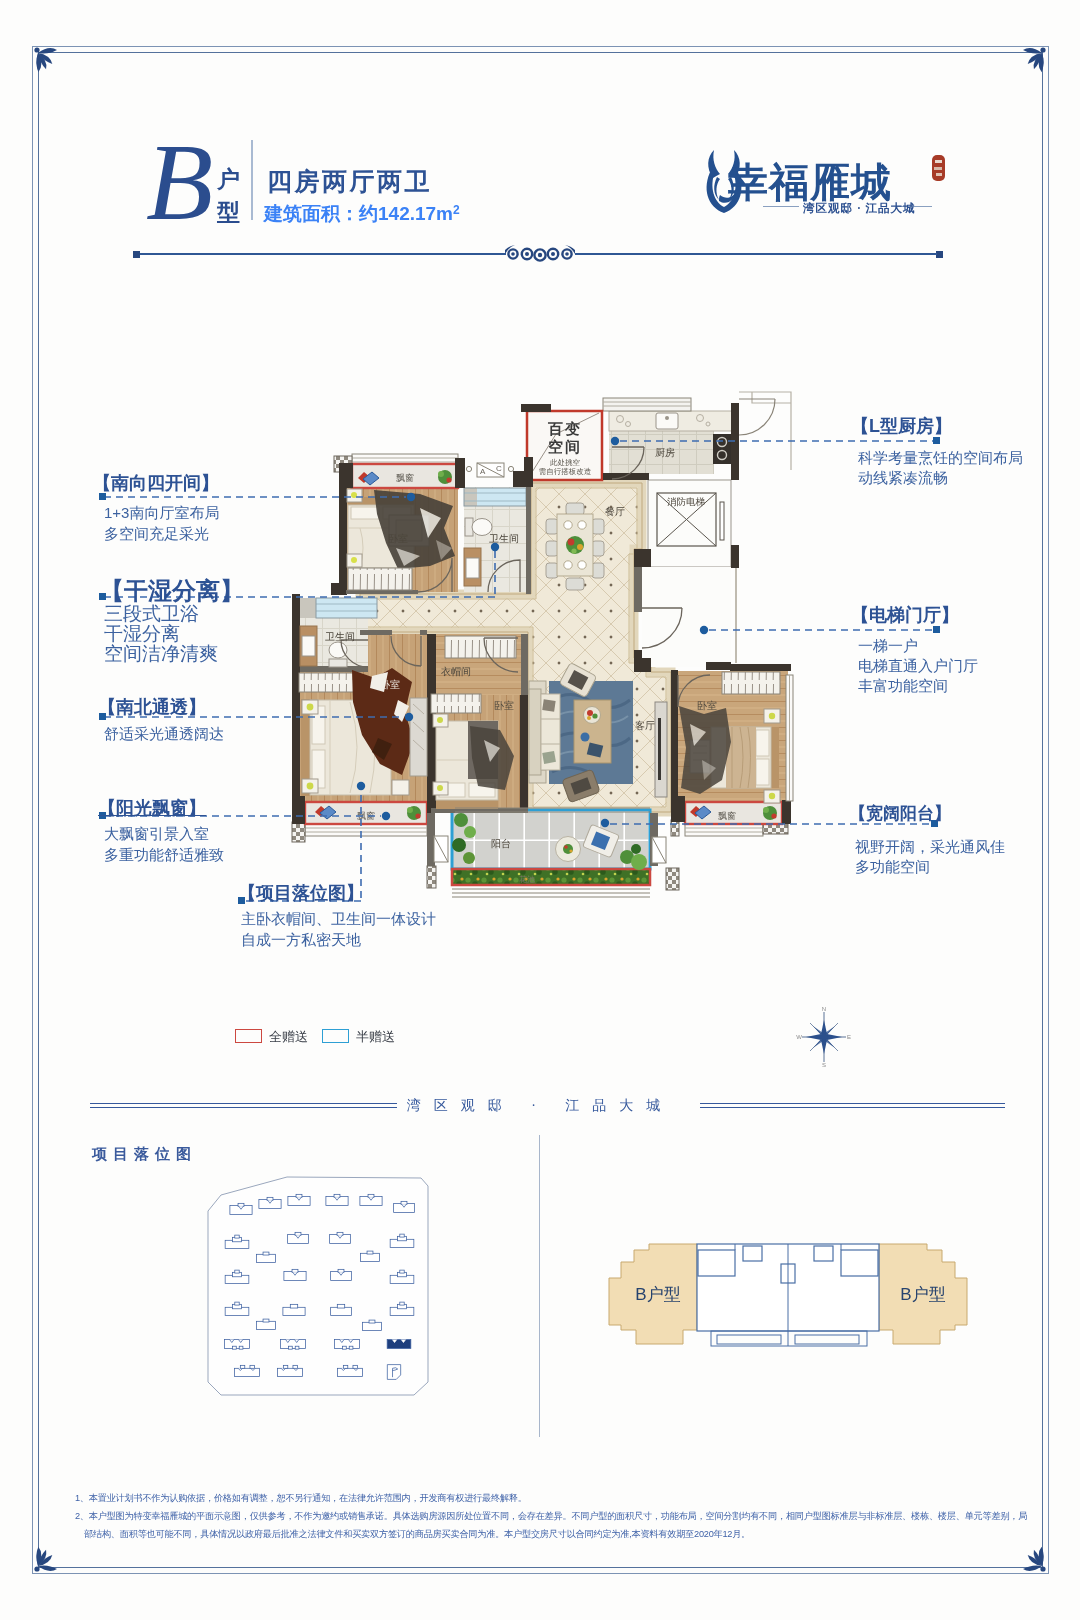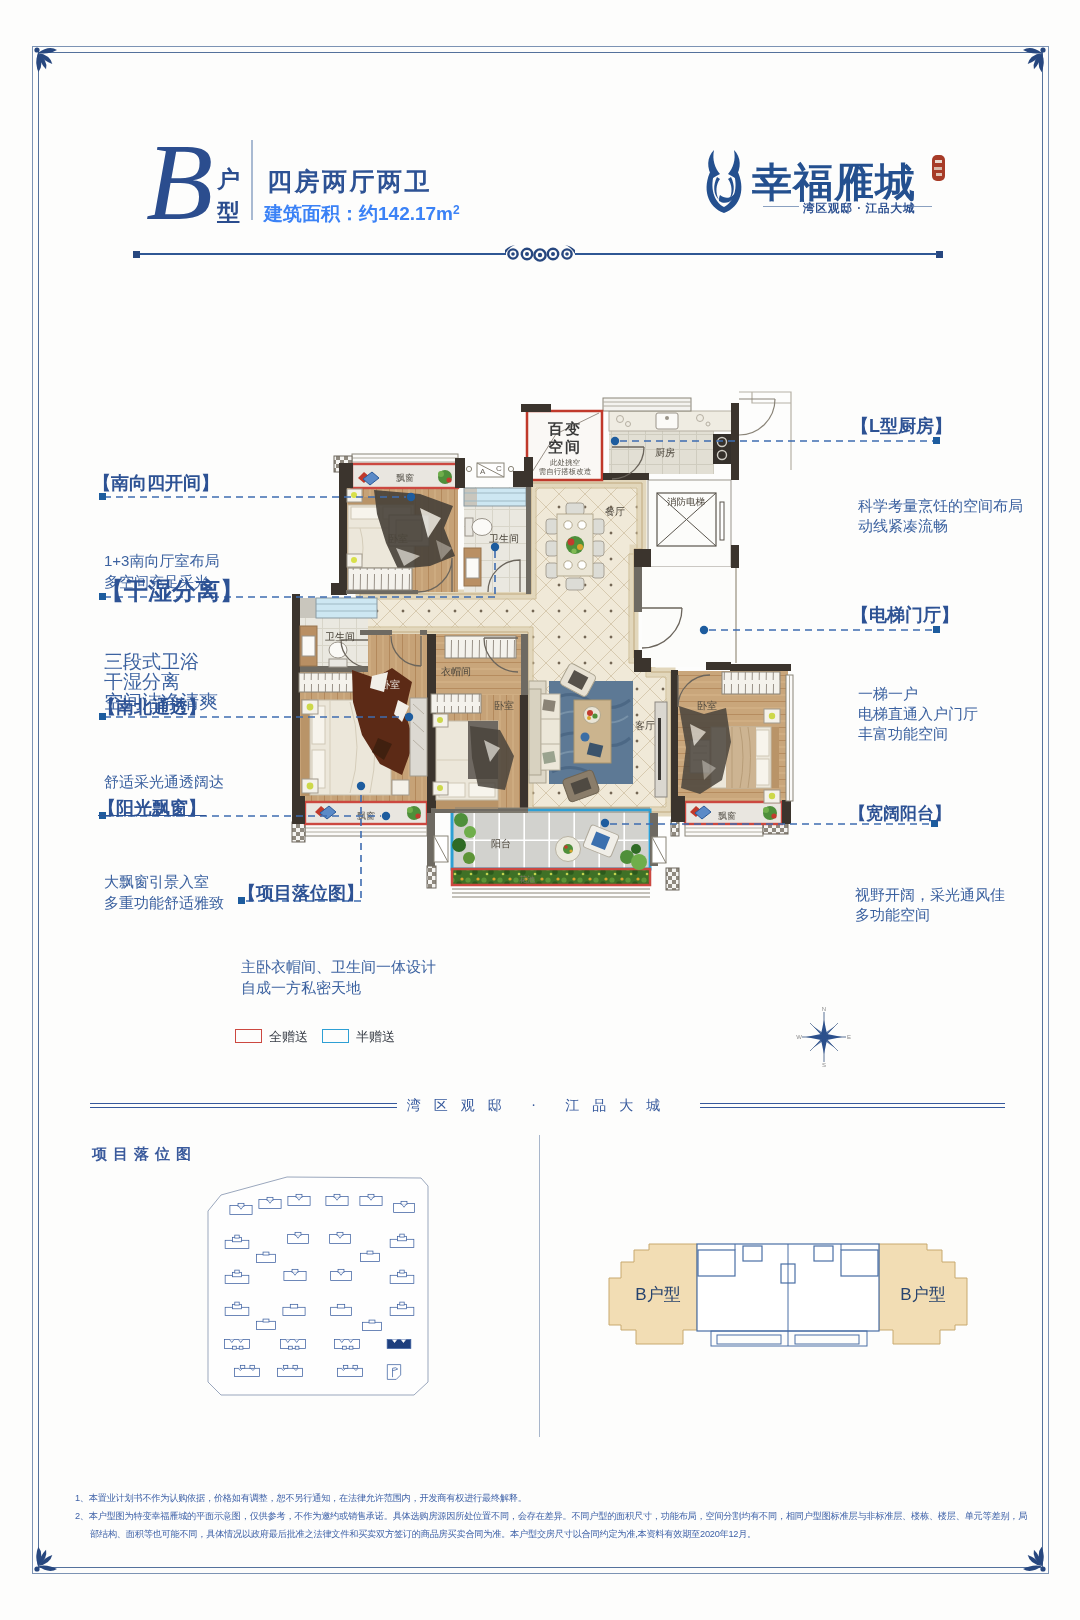--- a/index.html
+++ b/index.html
@@ -1,19 +1,19 @@
 <!DOCTYPE html>
 <html><head>
 <meta charset="utf-8">
 <style>
   html,body{margin:0;padding:0;}
   body{width:1080px;height:1620px;position:relative;background:#fdfdfc;font-family:"Liberation Sans",sans-serif;overflow:hidden;}
   .abs{position:absolute;}
   .ttl{font-weight:bold;color:#2d5294;white-space:nowrap;}
-  .sub{color:#3c62a0;white-space:nowrap;margin-top:48px;}
+  .sub{color:#3c62a0;white-space:nowrap;}
 </style>
 </head>
 <body>
 
 <div class="abs" style="left:32px;top:46px;width:1015px;height:1526px;border:1px solid #7c93b4;"></div>
 
 <div class="abs" style="left:38px;top:52px;width:1003px;height:1514px;border:1px solid #54719c;"></div>
 
 <svg class="abs" style="left:30px;top:44px;" width="30" height="30" viewBox="0 0 30 30">
 <g fill="#27477f" transform="translate(8,9)">
@@ -73,21 +73,21 @@
 <g fill="#24508f">
 <path d="M13,28 C6,18 7,7 14,0 C12,10 15,18 20,24 C17.5,25.2 15,26.5 13,28 Z"></path>
 <path d="M35,28 C42,18 41,7 34,0 C36,10 33,18 28,24 C30.5,25.2 33,26.5 35,28 Z"></path>
 <path d="M11,20 C2,38 7,57 24,63 C41,57 46,38 37,20 C35.5,19 33.8,19.8 33,21.5 C39,37 34,52 24,57 C14,52 9,37 15,21.5 C14.2,19.8 12.5,19 11,20 Z"></path>
 <path d="M17,27 C13,35 13,44 19,50 C15,43 16,34 20,29 Z"></path>
 <path d="M31,27 C35,35 35,44 29,50 C33,43 32,34 28,29 Z"></path>
 <path d="M20,45 C26,50 33,48 36,41 C35,50 27,56 19,51 C19,49 19,47 20,45 Z"></path>
 </g>
 </svg>
 
-<div class="abs" style="left:752px;top:155px;font-family:'Liberation Serif',serif;font-weight:bold;font-size:40px;color:#24508f;letter-spacing:1px;">幸福雁城</div>
+<div class="abs" style="left:728px;top:155px;font-family:'Liberation Serif',serif;font-weight:bold;font-size:40px;color:#24508f;letter-spacing:1px;">幸福雁城</div>
 
 <div class="abs" style="left:932px;top:155px;width:13px;height:26px;background:#a73b27;border-radius:5px;">
 <div style="position:absolute;left:3px;top:5px;width:7px;height:3px;background:#e8d8cd;"></div>
 <div style="position:absolute;left:2px;top:12px;width:8px;height:3px;background:#d8b9a9;"></div>
 <div style="position:absolute;left:4px;top:18px;width:6px;height:3px;background:#e0c4b4;"></div>
 </div>
 
 <div class="abs" style="left:763px;top:206px;width:36px;height:1px;background:#8aa0c0;"></div>
 
 <div class="abs" style="left:896px;top:206px;width:36px;height:1px;background:#8aa0c0;"></div>
@@ -1023,13 +1023,13 @@
 
 <text x="658" y="1300" font-size="17" fill="#27436e" font-family="Liberation Sans" text-anchor="middle">B户型</text>
 
 <text x="923" y="1300" font-size="17" fill="#27436e" font-family="Liberation Sans" text-anchor="middle">B户型</text>
 </svg>
 
 <div class="abs" style="left:75px;top:1492px;font-size:9.2px;letter-spacing:-0.25px;color:#3f62a8;white-space:nowrap;">1、本置业计划书不作为认购依据，价格如有调整，恕不另行通知，在法律允许范围内，开发商有权进行最终解释。</div>
 
 <div class="abs" style="left:75px;top:1510px;font-size:9.2px;letter-spacing:-0.25px;color:#3f62a8;white-space:nowrap;">2、本户型图为特变幸福雁城的平面示意图，仅供参考，不作为邀约或销售承诺。具体选购房源因所处位置不同，会存在差异。不同户型的面积尺寸，功能布局，空间分割均有不同，相同户型图标准层与非标准层、楼栋、楼层、单元等差别，局</div>
 
-<div class="abs" style="left:90px;top:1528px;font-size:9.2px;letter-spacing:-0.25px;color:#3f62a8;white-space:nowrap;">部结构、面积等也可能不同，具体情况以政府最后批准之法律文件和买卖双方签订的商品房买卖合同为准。本户型交房尺寸以合同约定为准,本资料有效期至2020年12月。</div>
+<div class="abs" style="left:84px;top:1528px;font-size:9.2px;letter-spacing:-0.25px;color:#3f62a8;white-space:nowrap;">部结构、面积等也可能不同，具体情况以政府最后批准之法律文件和买卖双方签订的商品房买卖合同为准。本户型交房尺寸以合同约定为准,本资料有效期至2020年12月。</div>
 
 </body></html>

